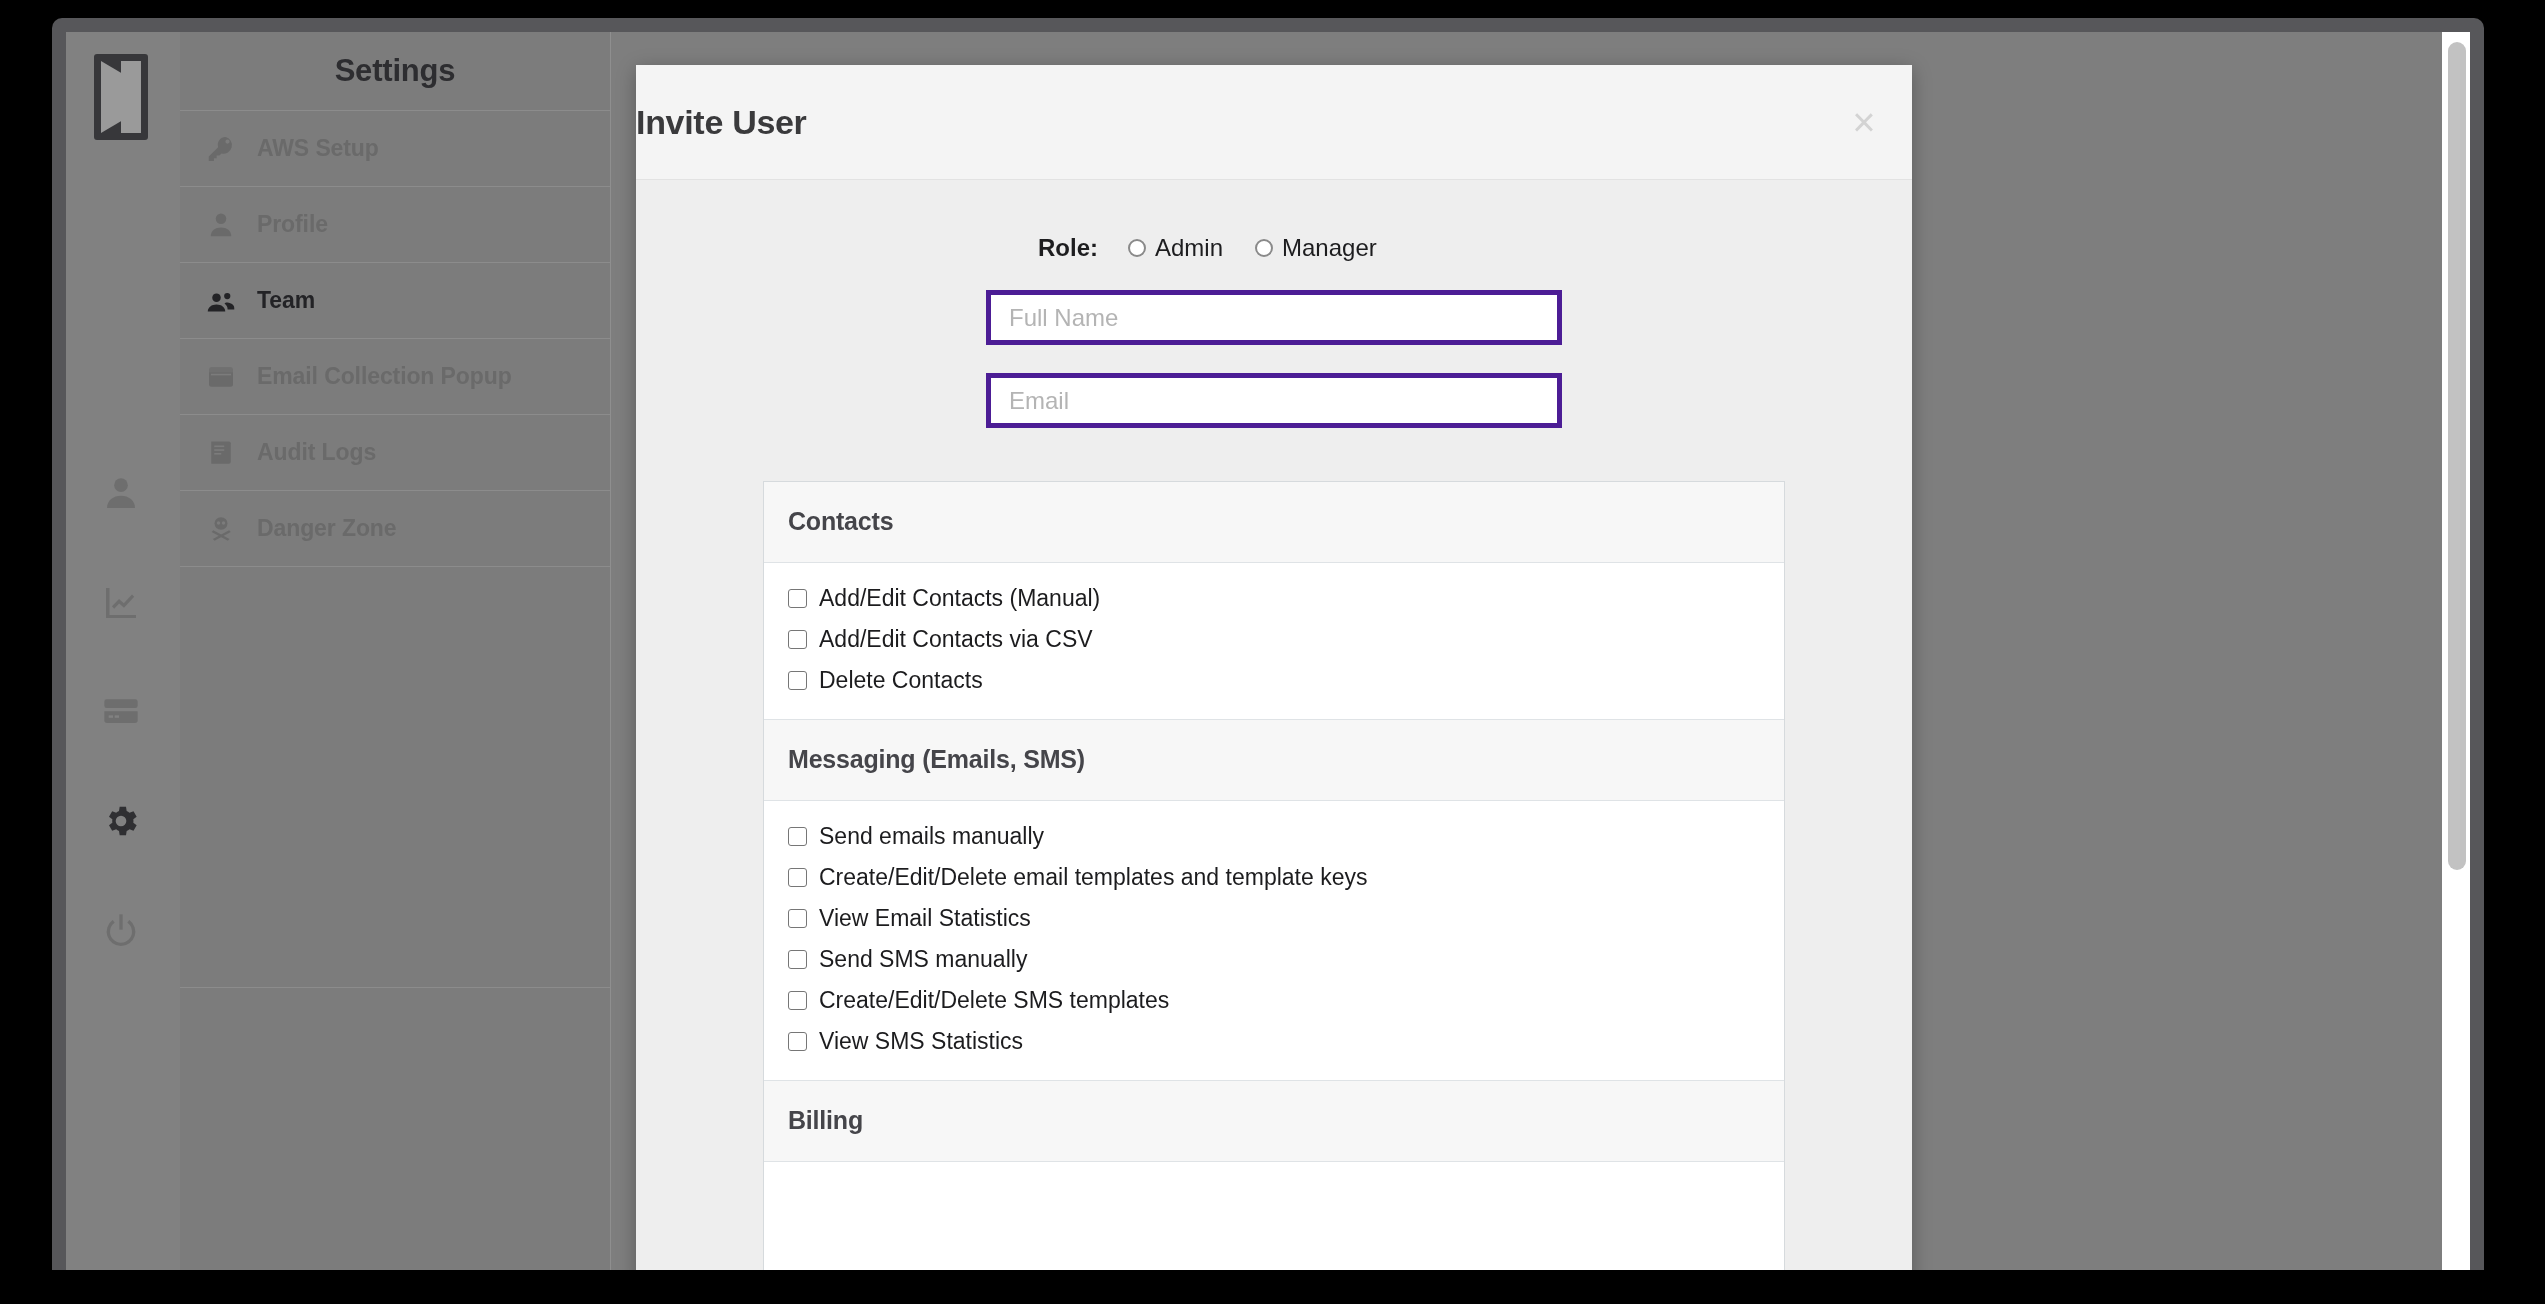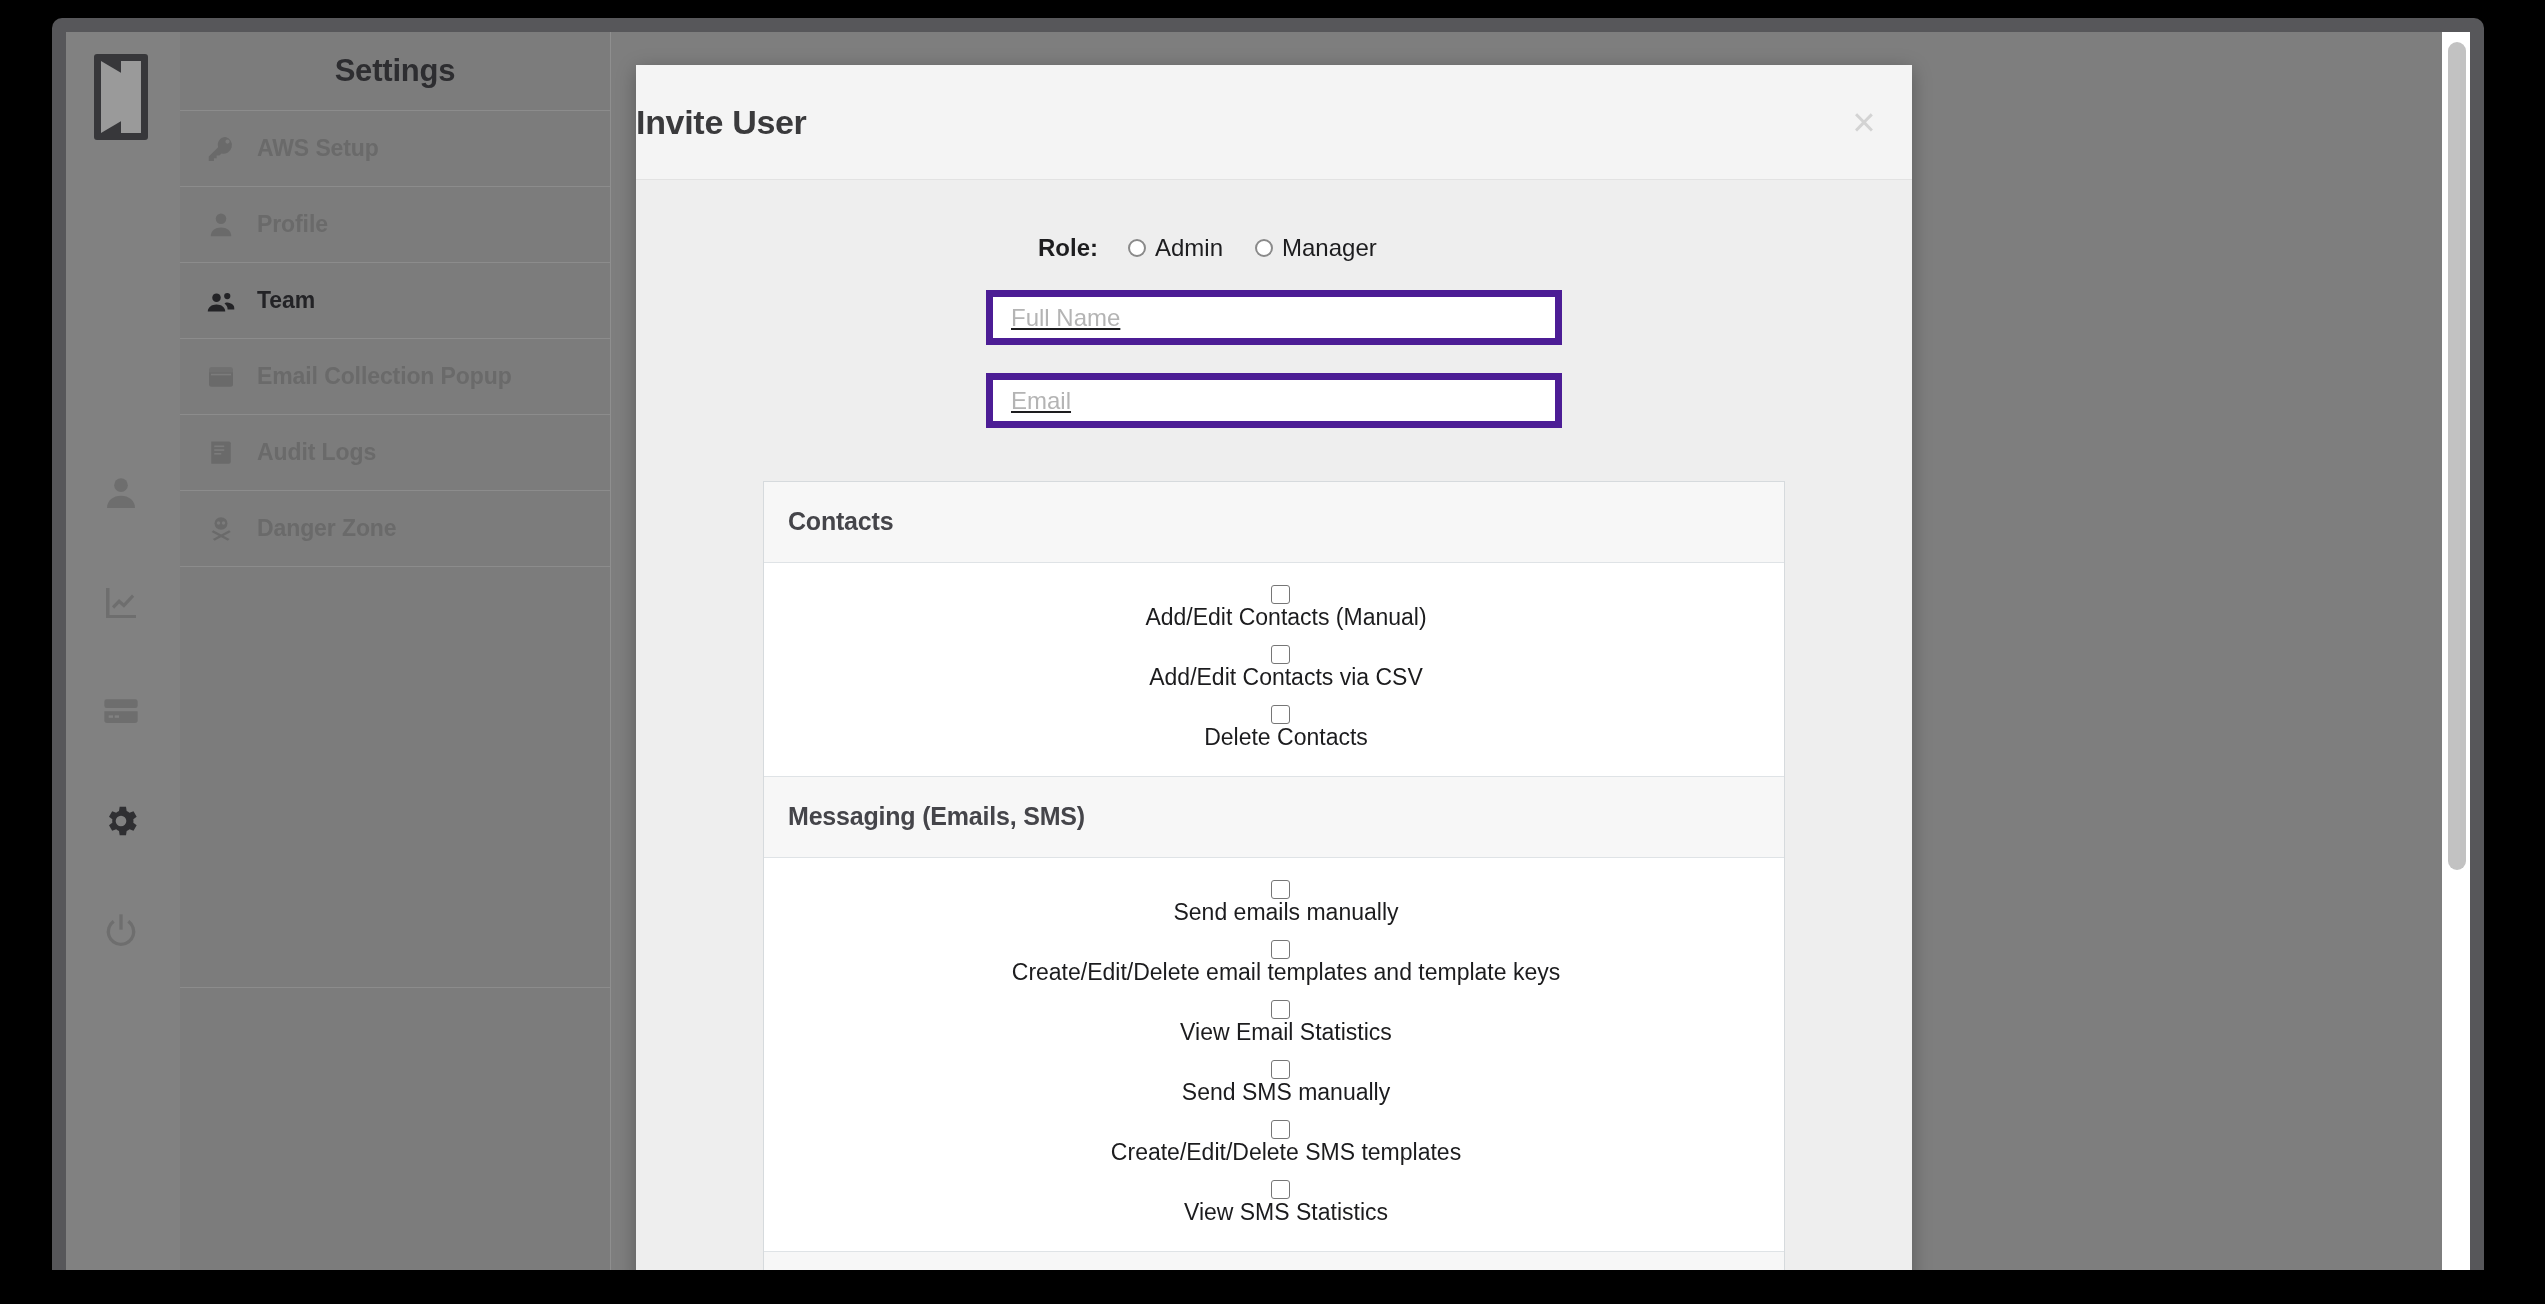--- a/index.html
+++ b/index.html
@@ -273,28 +273,27 @@
     flex: 0 0 auto;
   }
 
   
   .field {
     display: block;
     width: 576px;
     height: 55px;
     margin: 0 auto;
     background: #ffffff;
-    border: 7px solid #4c1d95;
+    border: 5px solid #4c1d95;
     box-sizing: border-box;
     font-size: 24px;
     color: #1d1d1f;
     padding: 0 18px;
     font-family: "Liberation Sans", sans-serif;
     outline: none;
-    text-decoration: underline;
   }
   .field::placeholder { color: #b4b4b4; }
   #field-fullname { margin-top: 28px; }
   #field-email { margin-top: 28px; }
 
   
   #permissions-card {
     position: relative;
     margin: 53px auto 0 auto;
     width: 1022px;
@@ -316,21 +315,20 @@
     border-bottom: 1px solid #dfe3e6;
     padding: 22px 0 25px 24px;
   }
   .perm-item {
     display: flex;
     align-items: center;
     margin: 0 0 14px 0;
     font-size: 23px;
     color: #1c1c1e;
     cursor: pointer;
-    flex-direction: column;
   }
   .perm-item:last-child { margin-bottom: 0; }
   .perm-box {
     width: 19px;
     height: 19px;
     border: 1px solid #767676;
     border-radius: 3px;
     background: #ffffff;
     margin-right: 12px;
     box-sizing: border-box;

